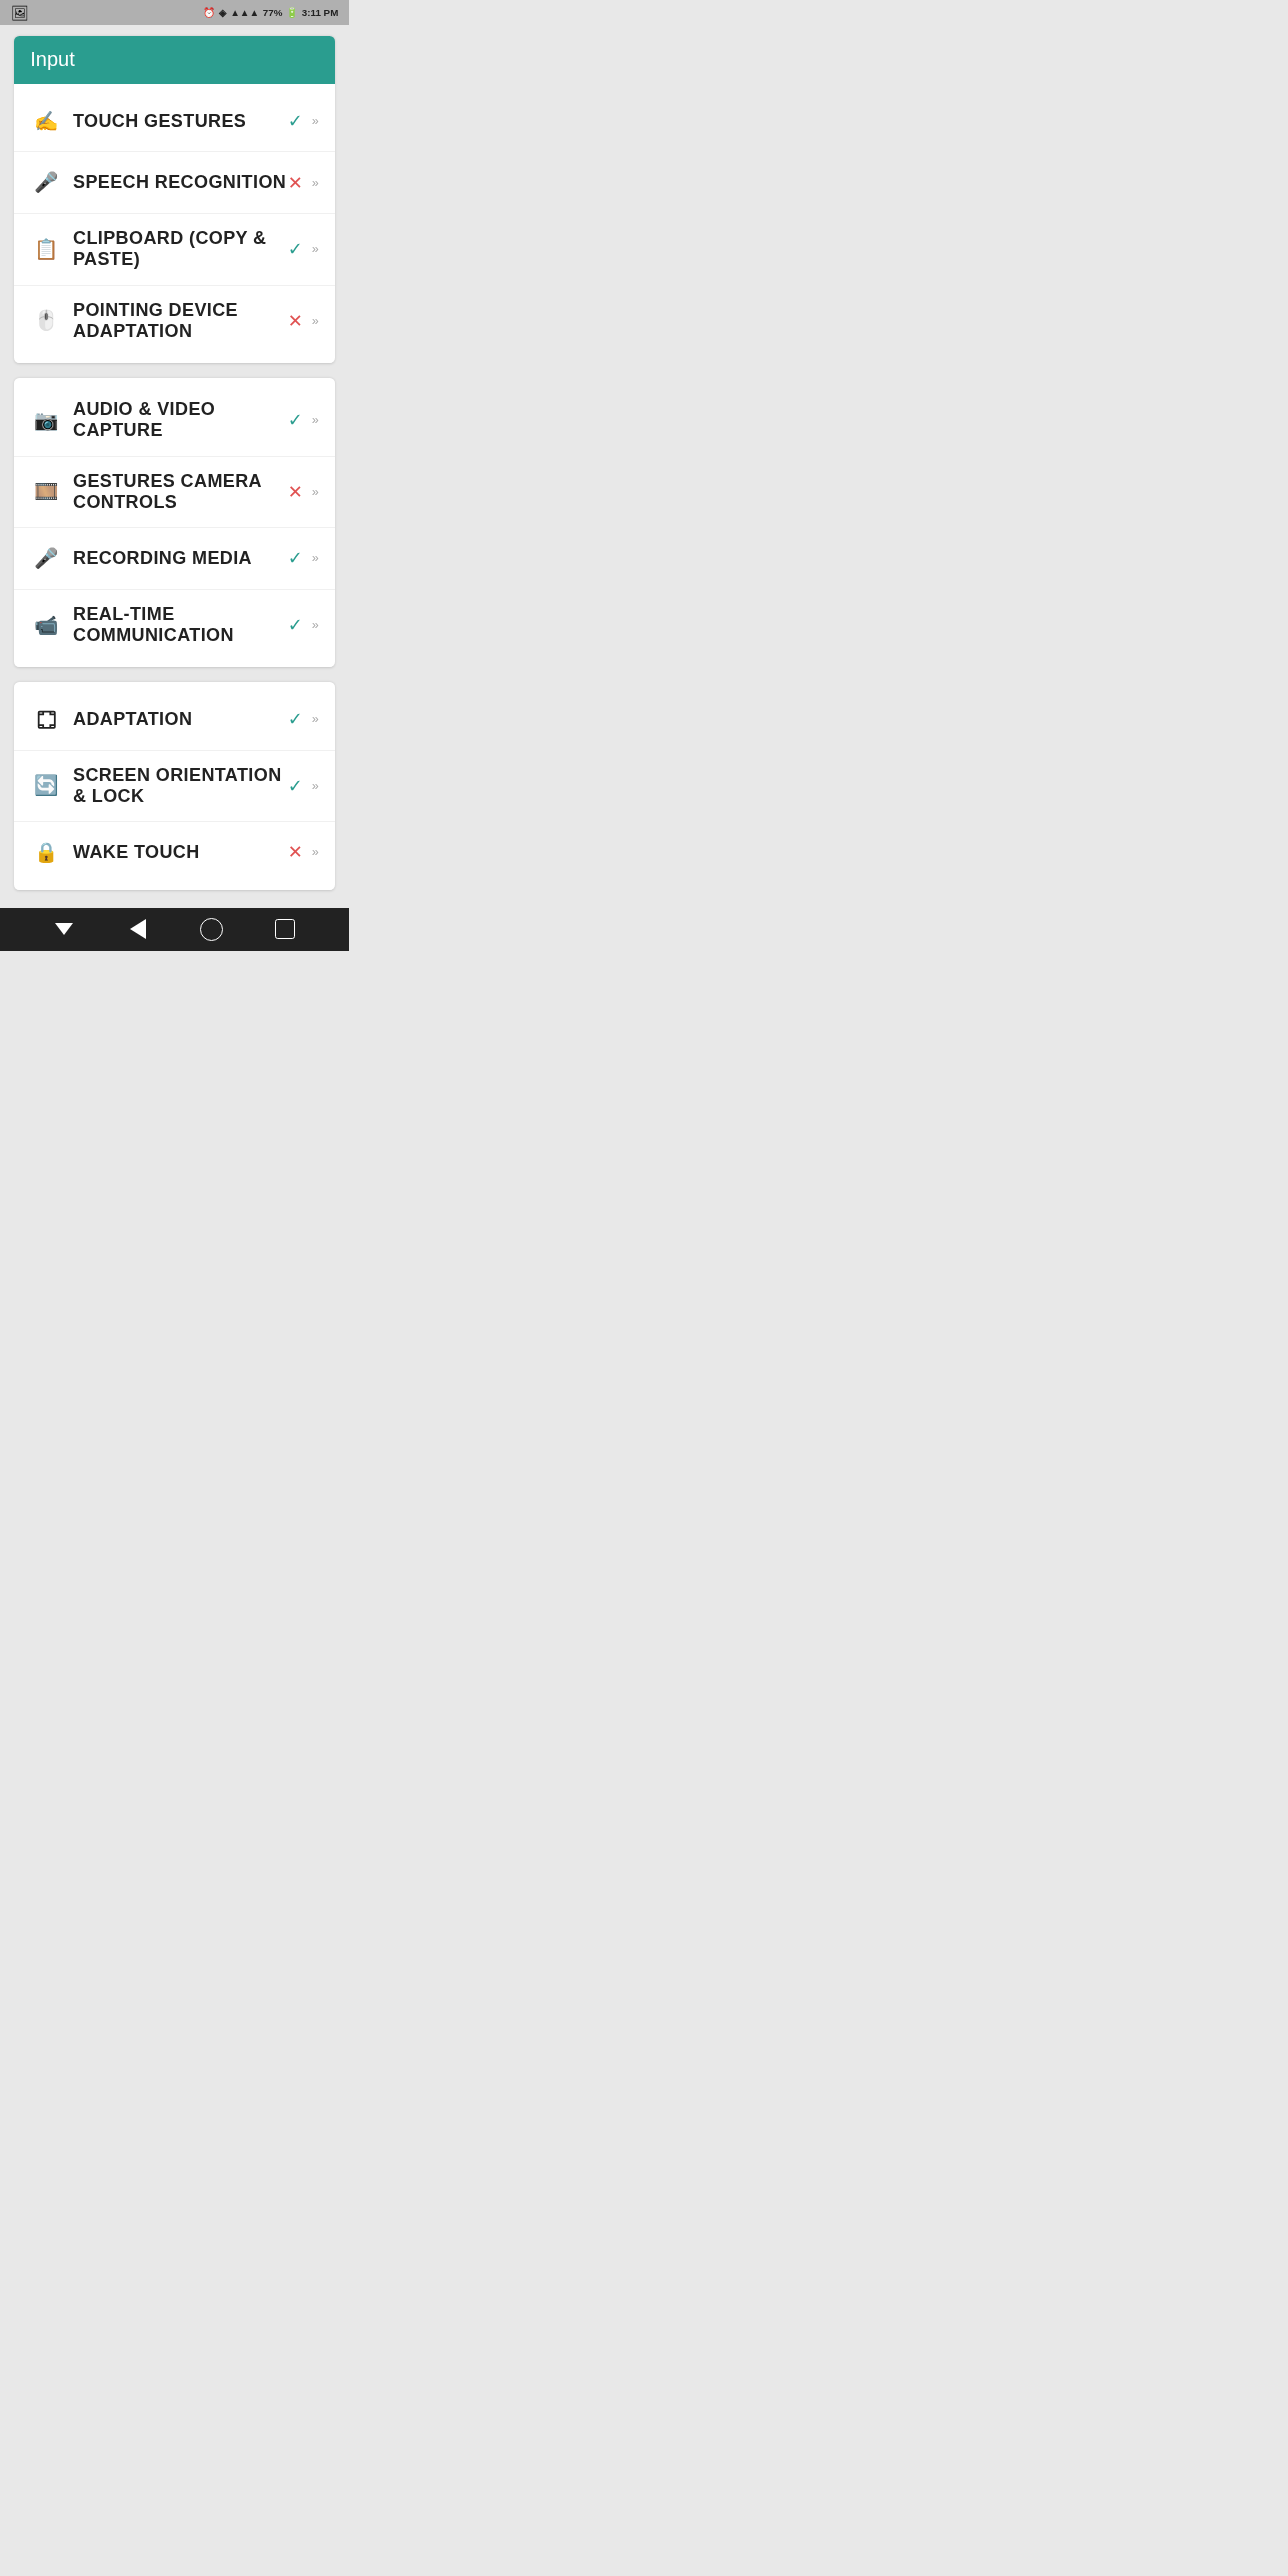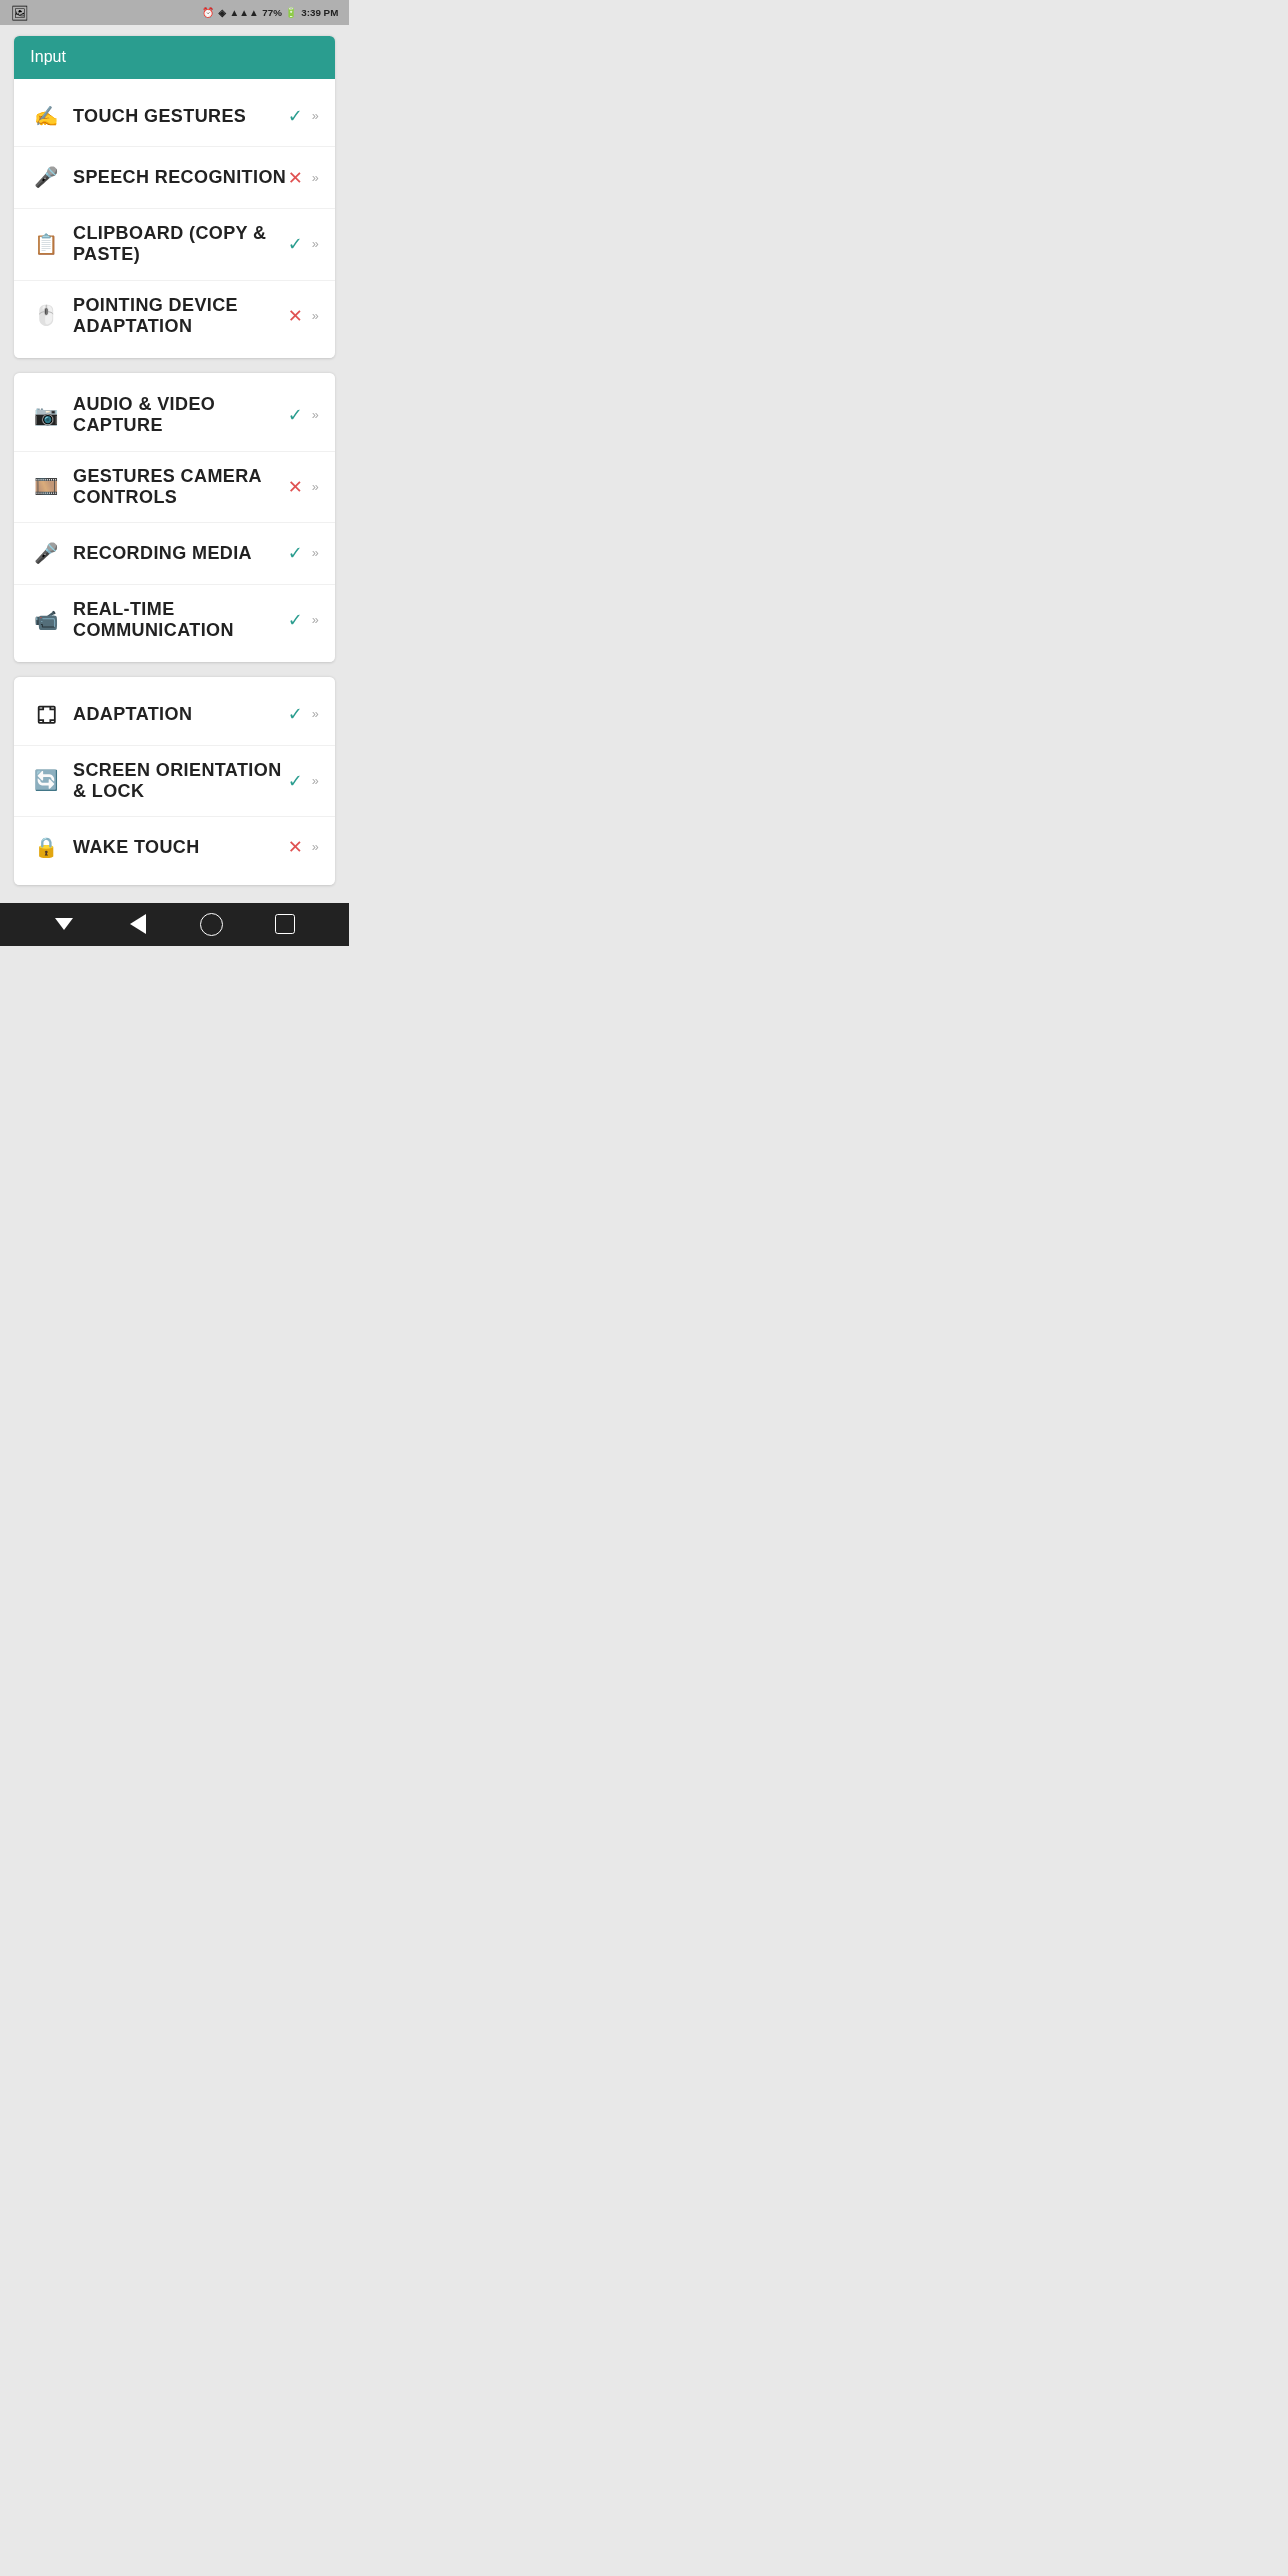--- a/index.html
+++ b/index.html
@@ -50,21 +50,21 @@
       overflow: hidden;
       box-shadow: 0 0.9px 2.7px rgba(0,0,0,0.15);
     }
 
     .section-header {
       background: #2a9d8f;
       padding: 12.5px 16px;
     }
     .section-header-title {
       color: white;
-      font-size: 16px;
+      font-size: 20px;
       font-weight: 400;
     }
 
     .section-body {
       background: white;
       padding: 7.2px 0;
     }
 
     .feature-row {
       display: flex;
@@ -164,21 +164,21 @@
 <body>
 
 <div class="status-bar">
   <span class="status-bar-left">🖼</span>
   <div class="status-icons">
     <span>⏰</span>
     <span>◈</span>
     <span>▲▲▲</span>
     <span>77%</span>
     <span>🔋</span>
-    <span>3:39 PM</span>
+    <span>3:11 PM</span>
   </div>
 </div>
 
 <div class="main-content">
 
   <div class="section-card">
     <div class="section-header">
       <span class="section-header-title">Input</span>
     </div>
     <div class="section-body">

